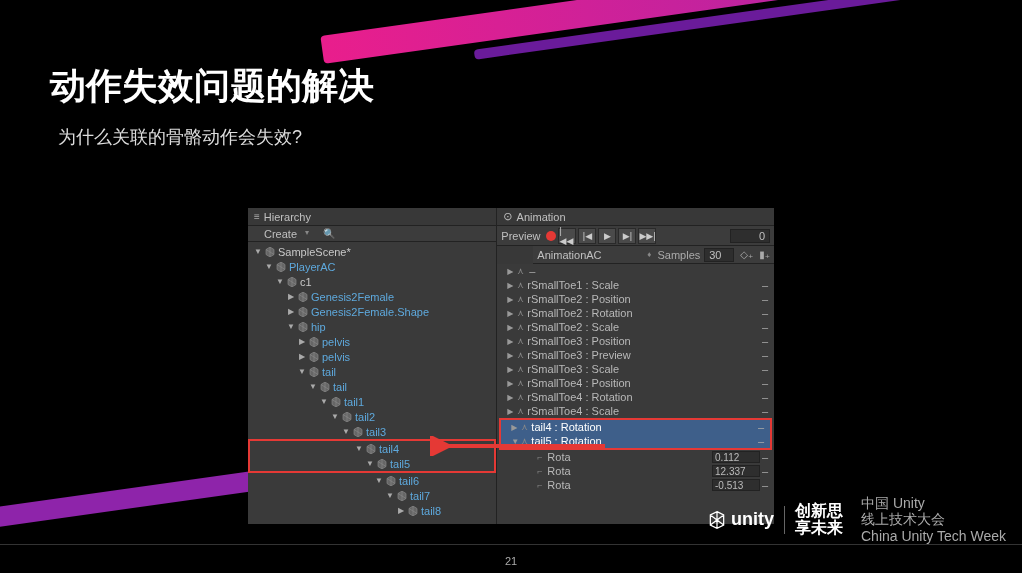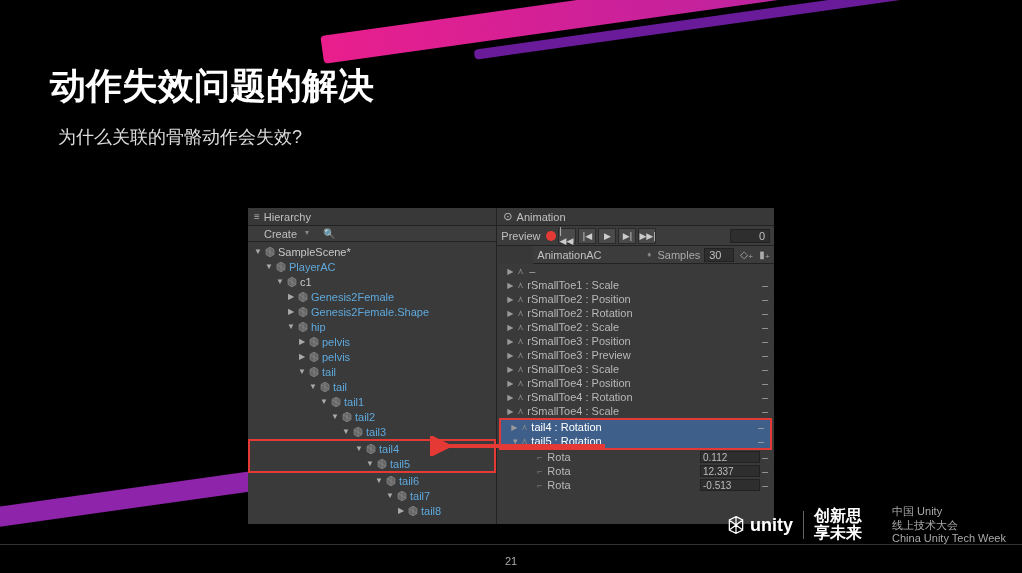--- a/index.html
+++ b/index.html
@@ -174,21 +174,21 @@
   .prop-row .arrow { width: 10px; font-size: 8px; color: #999; }
   .prop-row .picon { width: 10px; font-size: 9px; color: #888; }
   .prop-row .plabel { flex: 1; overflow: hidden; text-overflow: clip; white-space: nowrap; color: #b8b8b8; }
   .prop-row .dash { width: 10px; text-align: center; color: #aaa; }
   .prop-row.sel { background: #3e5f8a; color: #fff; }
   .prop-row.sel .plabel { color: #fff; }
   .hl-box2 { border: 2px solid #e53935; margin: 0 2px; }
   .prop-row .val {
     background: #2e2e2e;
     border: 1px solid #222;
-    width: 60px; height: 12px;
+    width: 48px; height: 12px;
     font-size: 10px;
     padding: 0 2px;
     text-align: left;
     color: #bbb;
   }
   
   .red-arrow {
     position: absolute;
     top: 436px; left: 430px;
     width: 180px; height: 20px;
@@ -218,23 +218,23 @@
     font-weight: bold; font-size: 18px;
   }
   .footer-logo .sep {
     width: 1px; height: 28px; background: #666;
   }
   .footer-logo .cn {
     font-size: 16px; font-weight: bold;
     line-height: 1.05;
   }
   .footer-logo .small {
-    font-size: 11px; color: #aaa;
+    font-size: 14px; color: #aaa;
     line-height: 1.2;
-    margin-left: 20px;
+    margin-left: 8px;
   }
 </style>
 </head>
 <body>
 
 <div class="decor-top">
   <div class="band1"></div>
     <div class="band2"></div>
 </div>
 <div class="decor-bottom">

